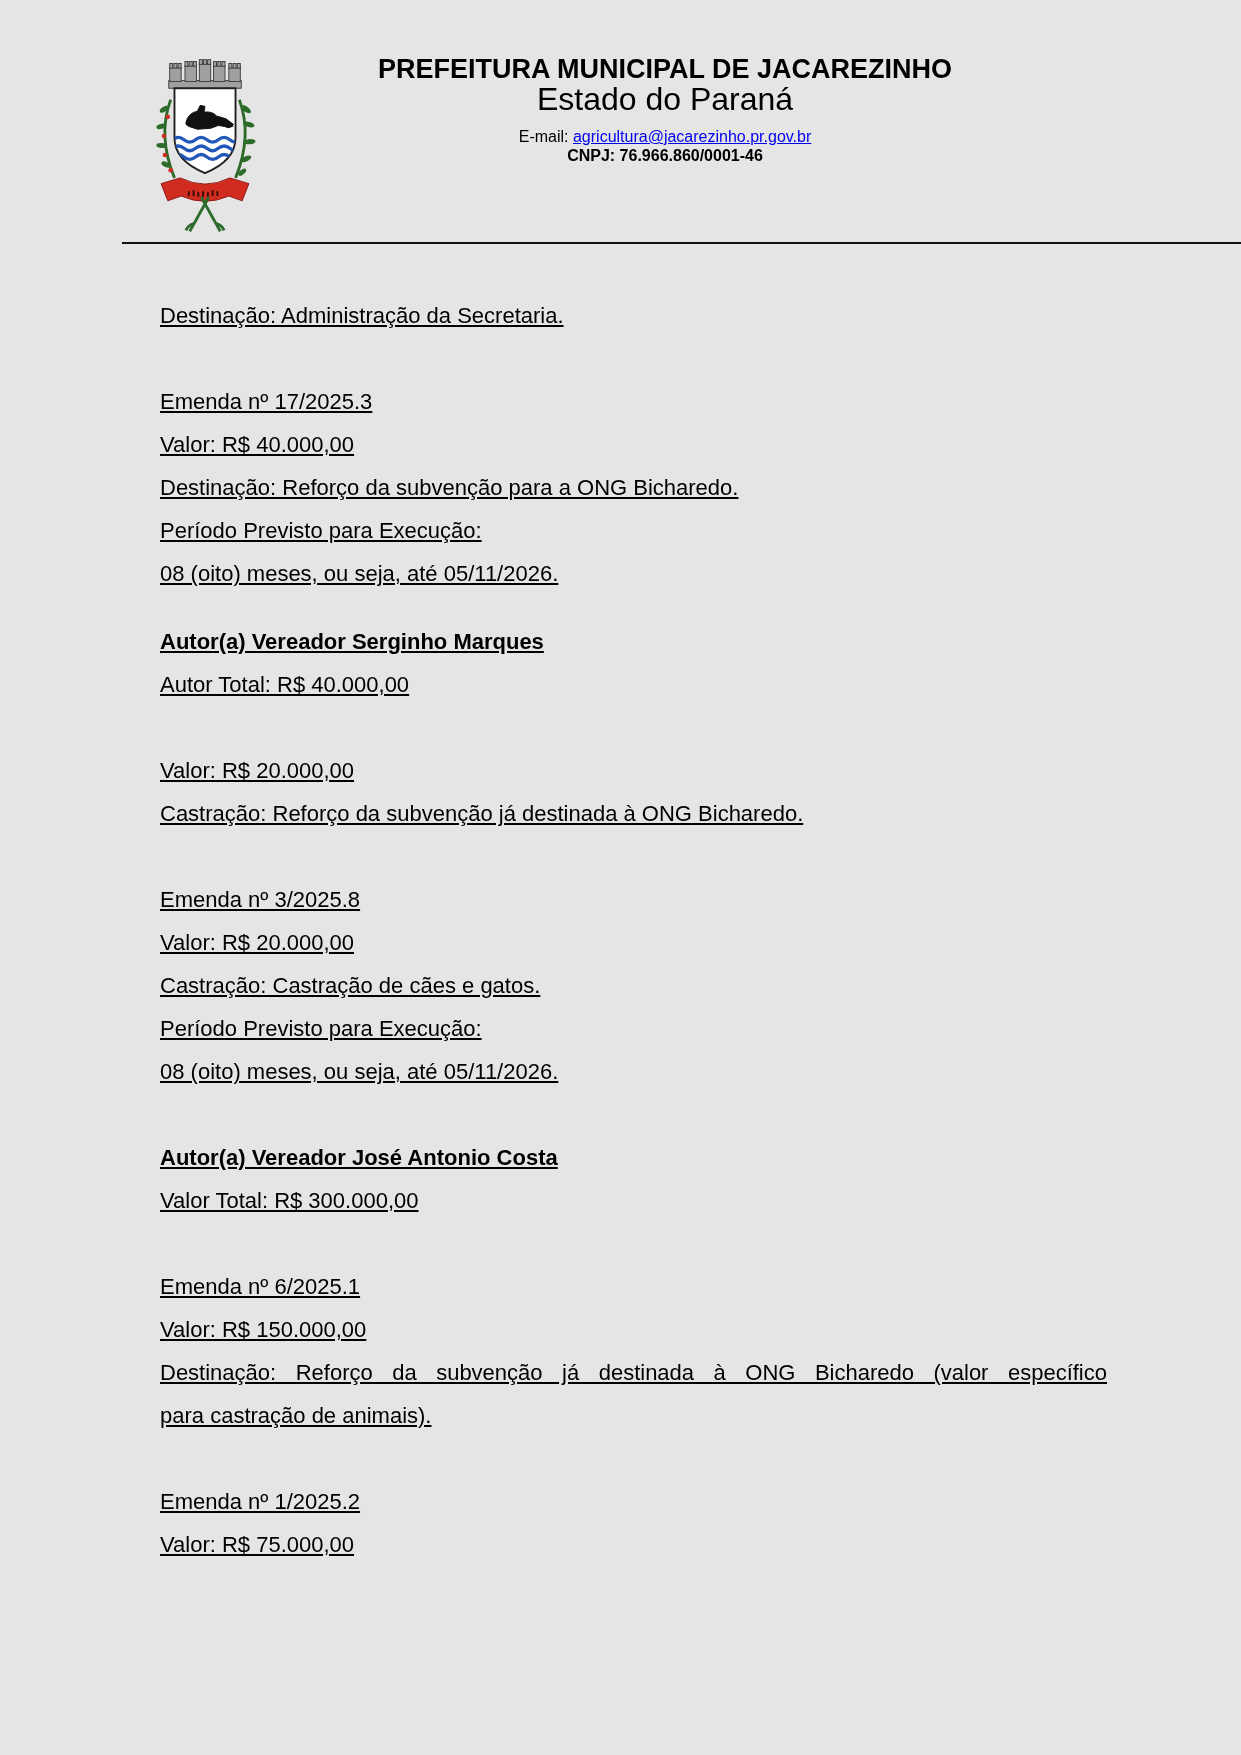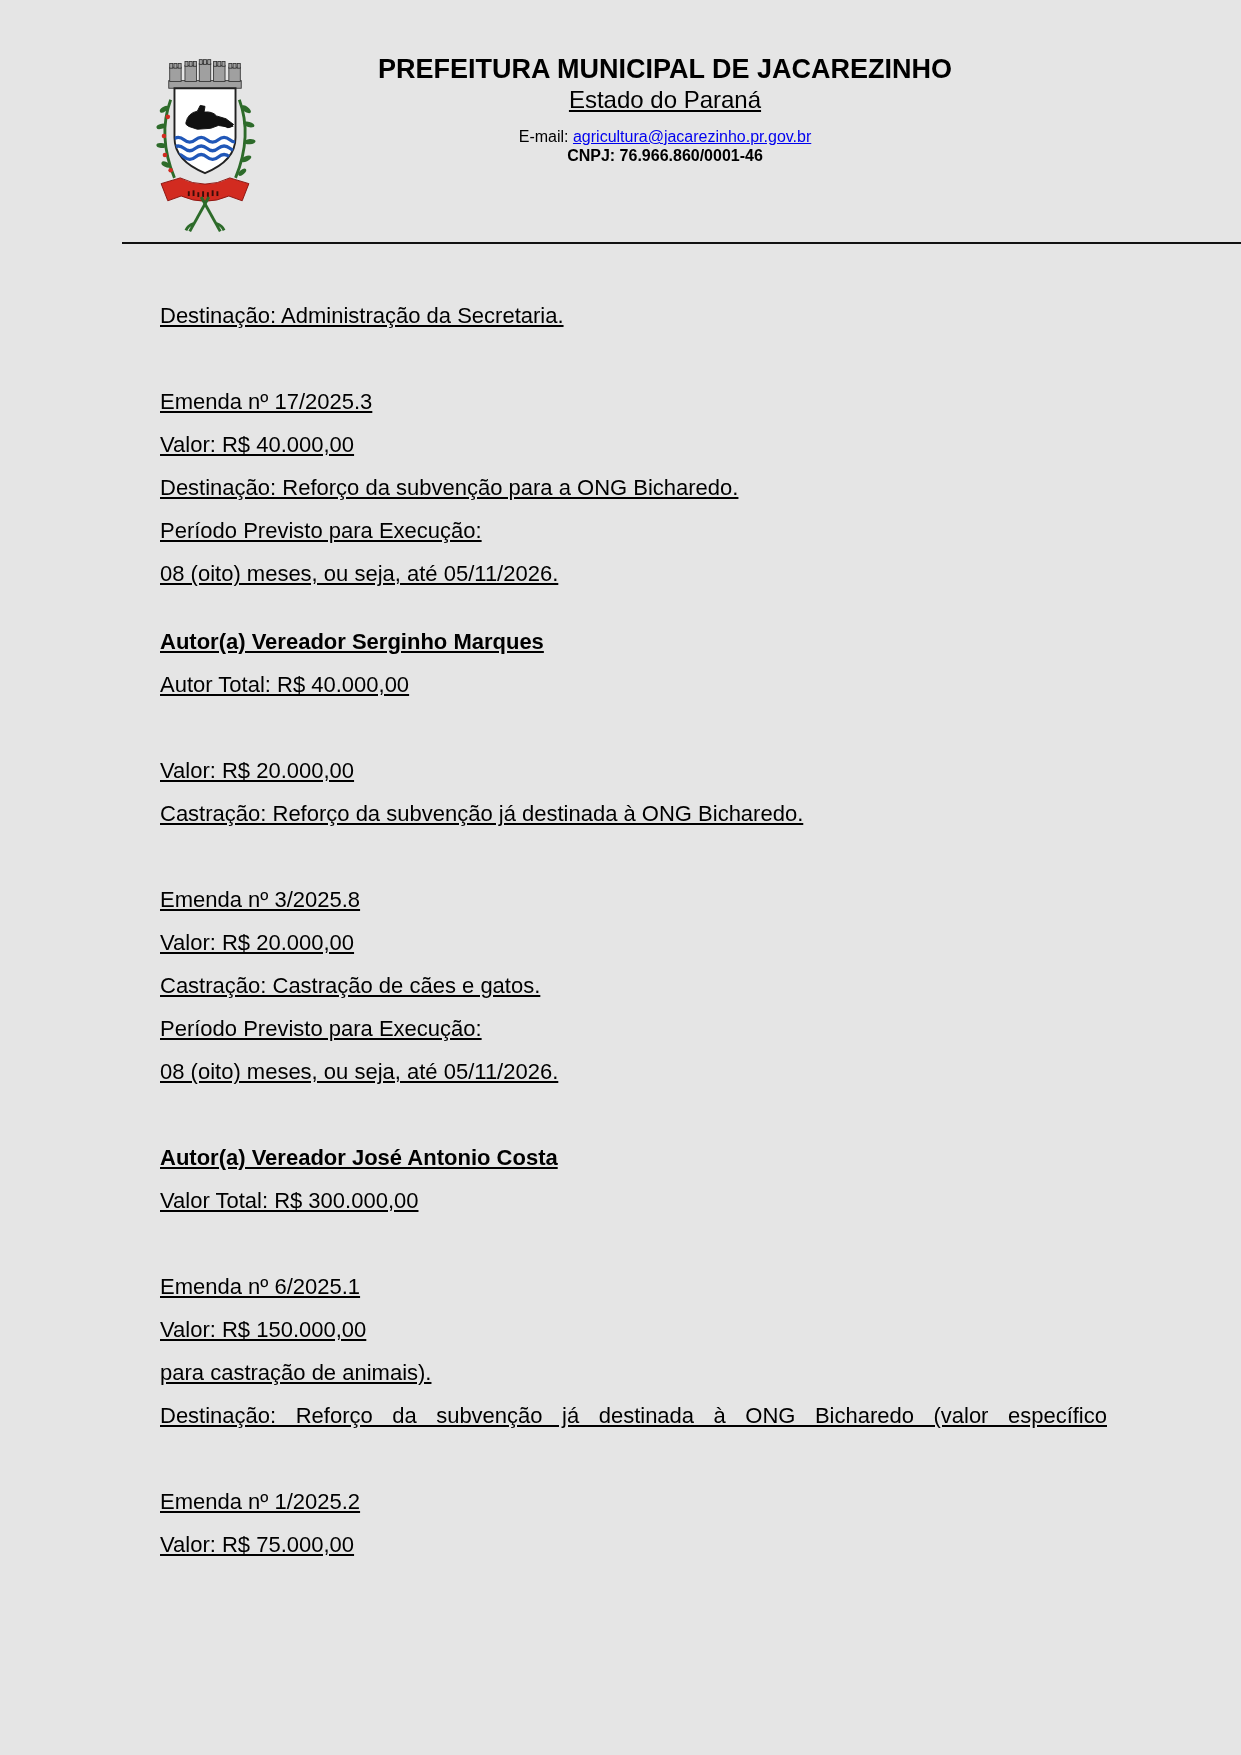--- a/index.html
+++ b/index.html
@@ -18,21 +18,21 @@
     font-family:"Liberation Sans","DejaVu Sans",sans-serif;
     color:var(--ink);
     position:relative;overflow:hidden;
   }
   .page{position:absolute;inset:0;background:#e5e5e5;}
 
   
   .logo{position:absolute;left:146px;top:52px;width:118px;height:186px;}
   .header-text{position:absolute;left:90px;top:54px;width:1150px;text-align:center;}
   .title{font-size:27px;font-weight:bold;line-height:31px;letter-spacing:0px;}
-  .subtitle{font-size:24px;line-height:29px;text-decoration:underline;}
+  .subtitle{font-size:32px;line-height:29px;}
   .contact{margin-top:13px;font-size:16px;line-height:19px;}
   .contact .bold{font-weight:bold;}
   .email-link{color:var(--link);text-decoration:underline;cursor:pointer;}
   .divider{position:absolute;left:122px;top:242px;width:1119px;border-top:2px solid var(--rule);}
 
   
   .doc-body{position:absolute;left:160px;top:294px;width:947px;font-size:22px;text-decoration:underline;}
   .line{line-height:43px;white-space:pre-wrap;min-height:43px;}
   .line.bold{font-weight:bold;}
   .line.stretch{text-align:justify;text-align-last:justify;}
@@ -169,20 +169,20 @@
       <div class="line">Valor: R$ 20.000,00</div>
       <div class="line">Castração: Castração de cães e gatos.</div>
       <div class="line">Período Previsto para Execução:</div>
       <div class="line">08 (oito) meses, ou seja, até 05/11/2026.</div>
       <div class="gap"></div>
       <div class="line bold">Autor(a) Vereador José Antonio Costa</div>
       <div class="line">Valor Total: R$ 300.000,00</div>
       <div class="gap"></div>
       <div class="line">Emenda nº 6/2025.1</div>
       <div class="line">Valor: R$ 150.000,00</div>
+      <div class="line stretch">Destinação: Reforço da subvenção já destinada à ONG Bicharedo (valor específico</div>
       <div class="line">para castração de animais).</div>
-      <div class="line stretch">Destinação: Reforço da subvenção já destinada à ONG Bicharedo (valor específico</div>
       <div class="gap"></div>
       <div class="line">Emenda nº 1/2025.2</div>
       <div class="line">Valor: R$ 75.000,00</div>
     </div>
 
 </div>
 
 </body></html>

